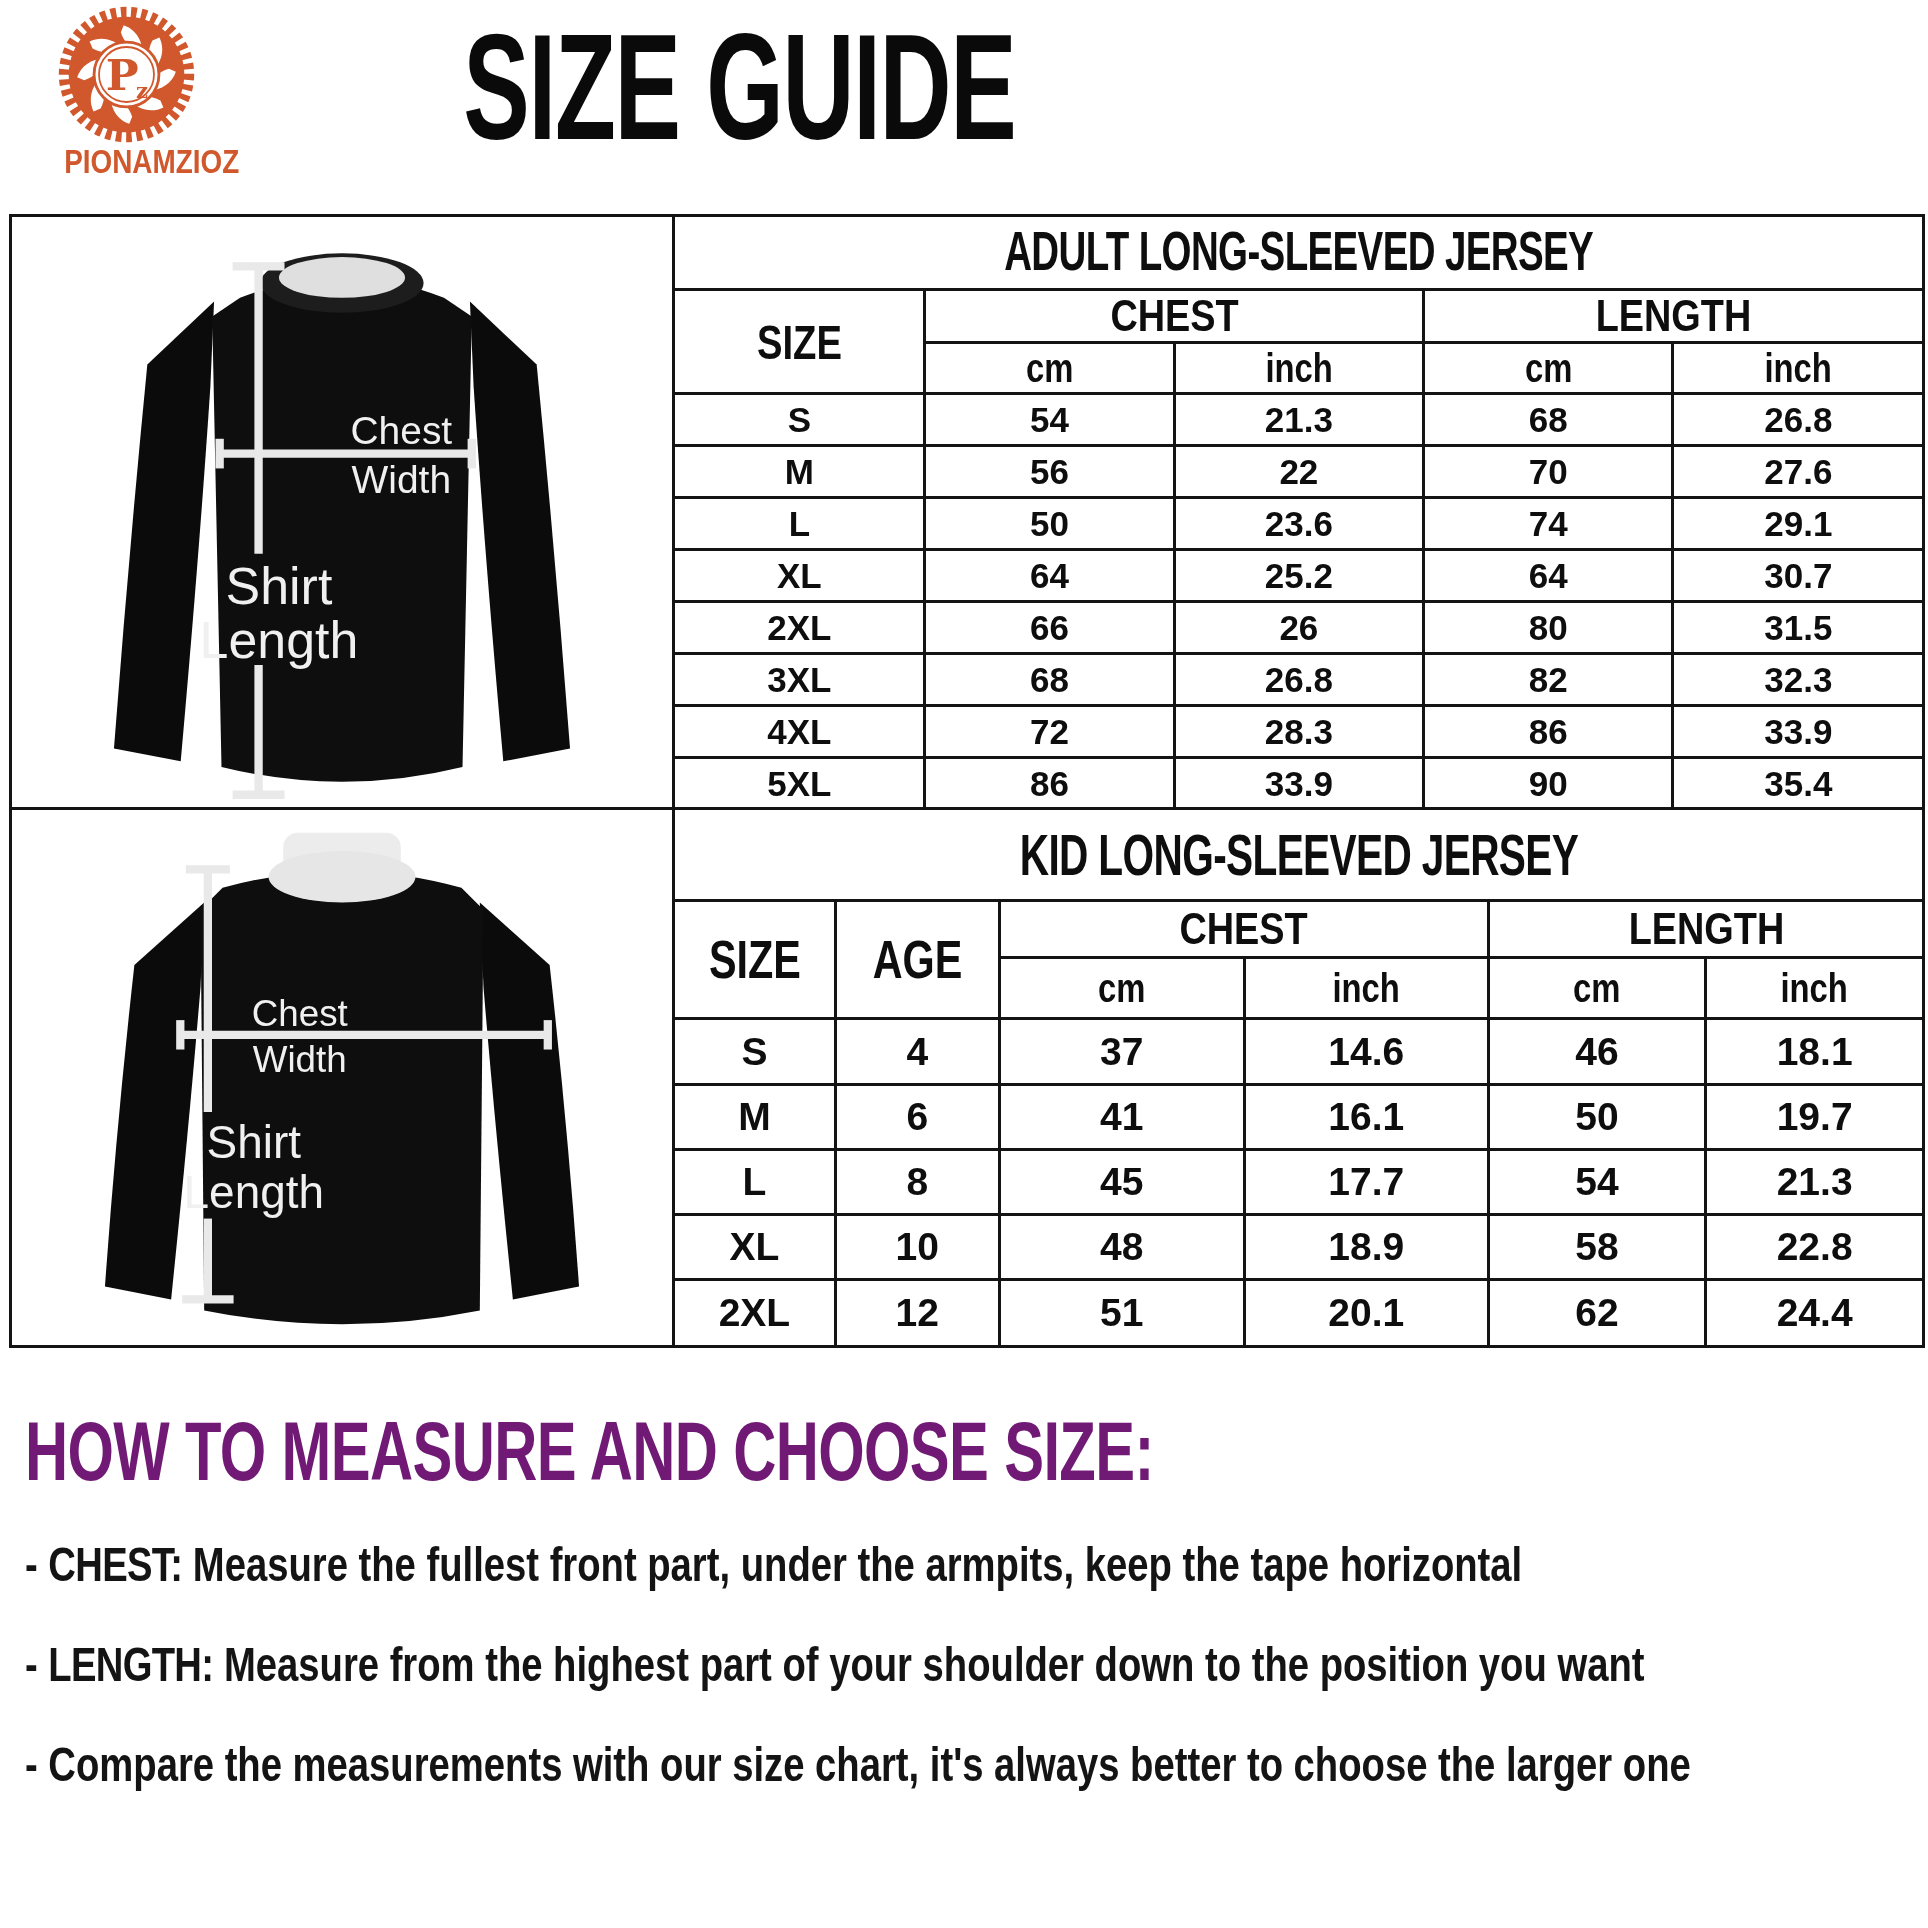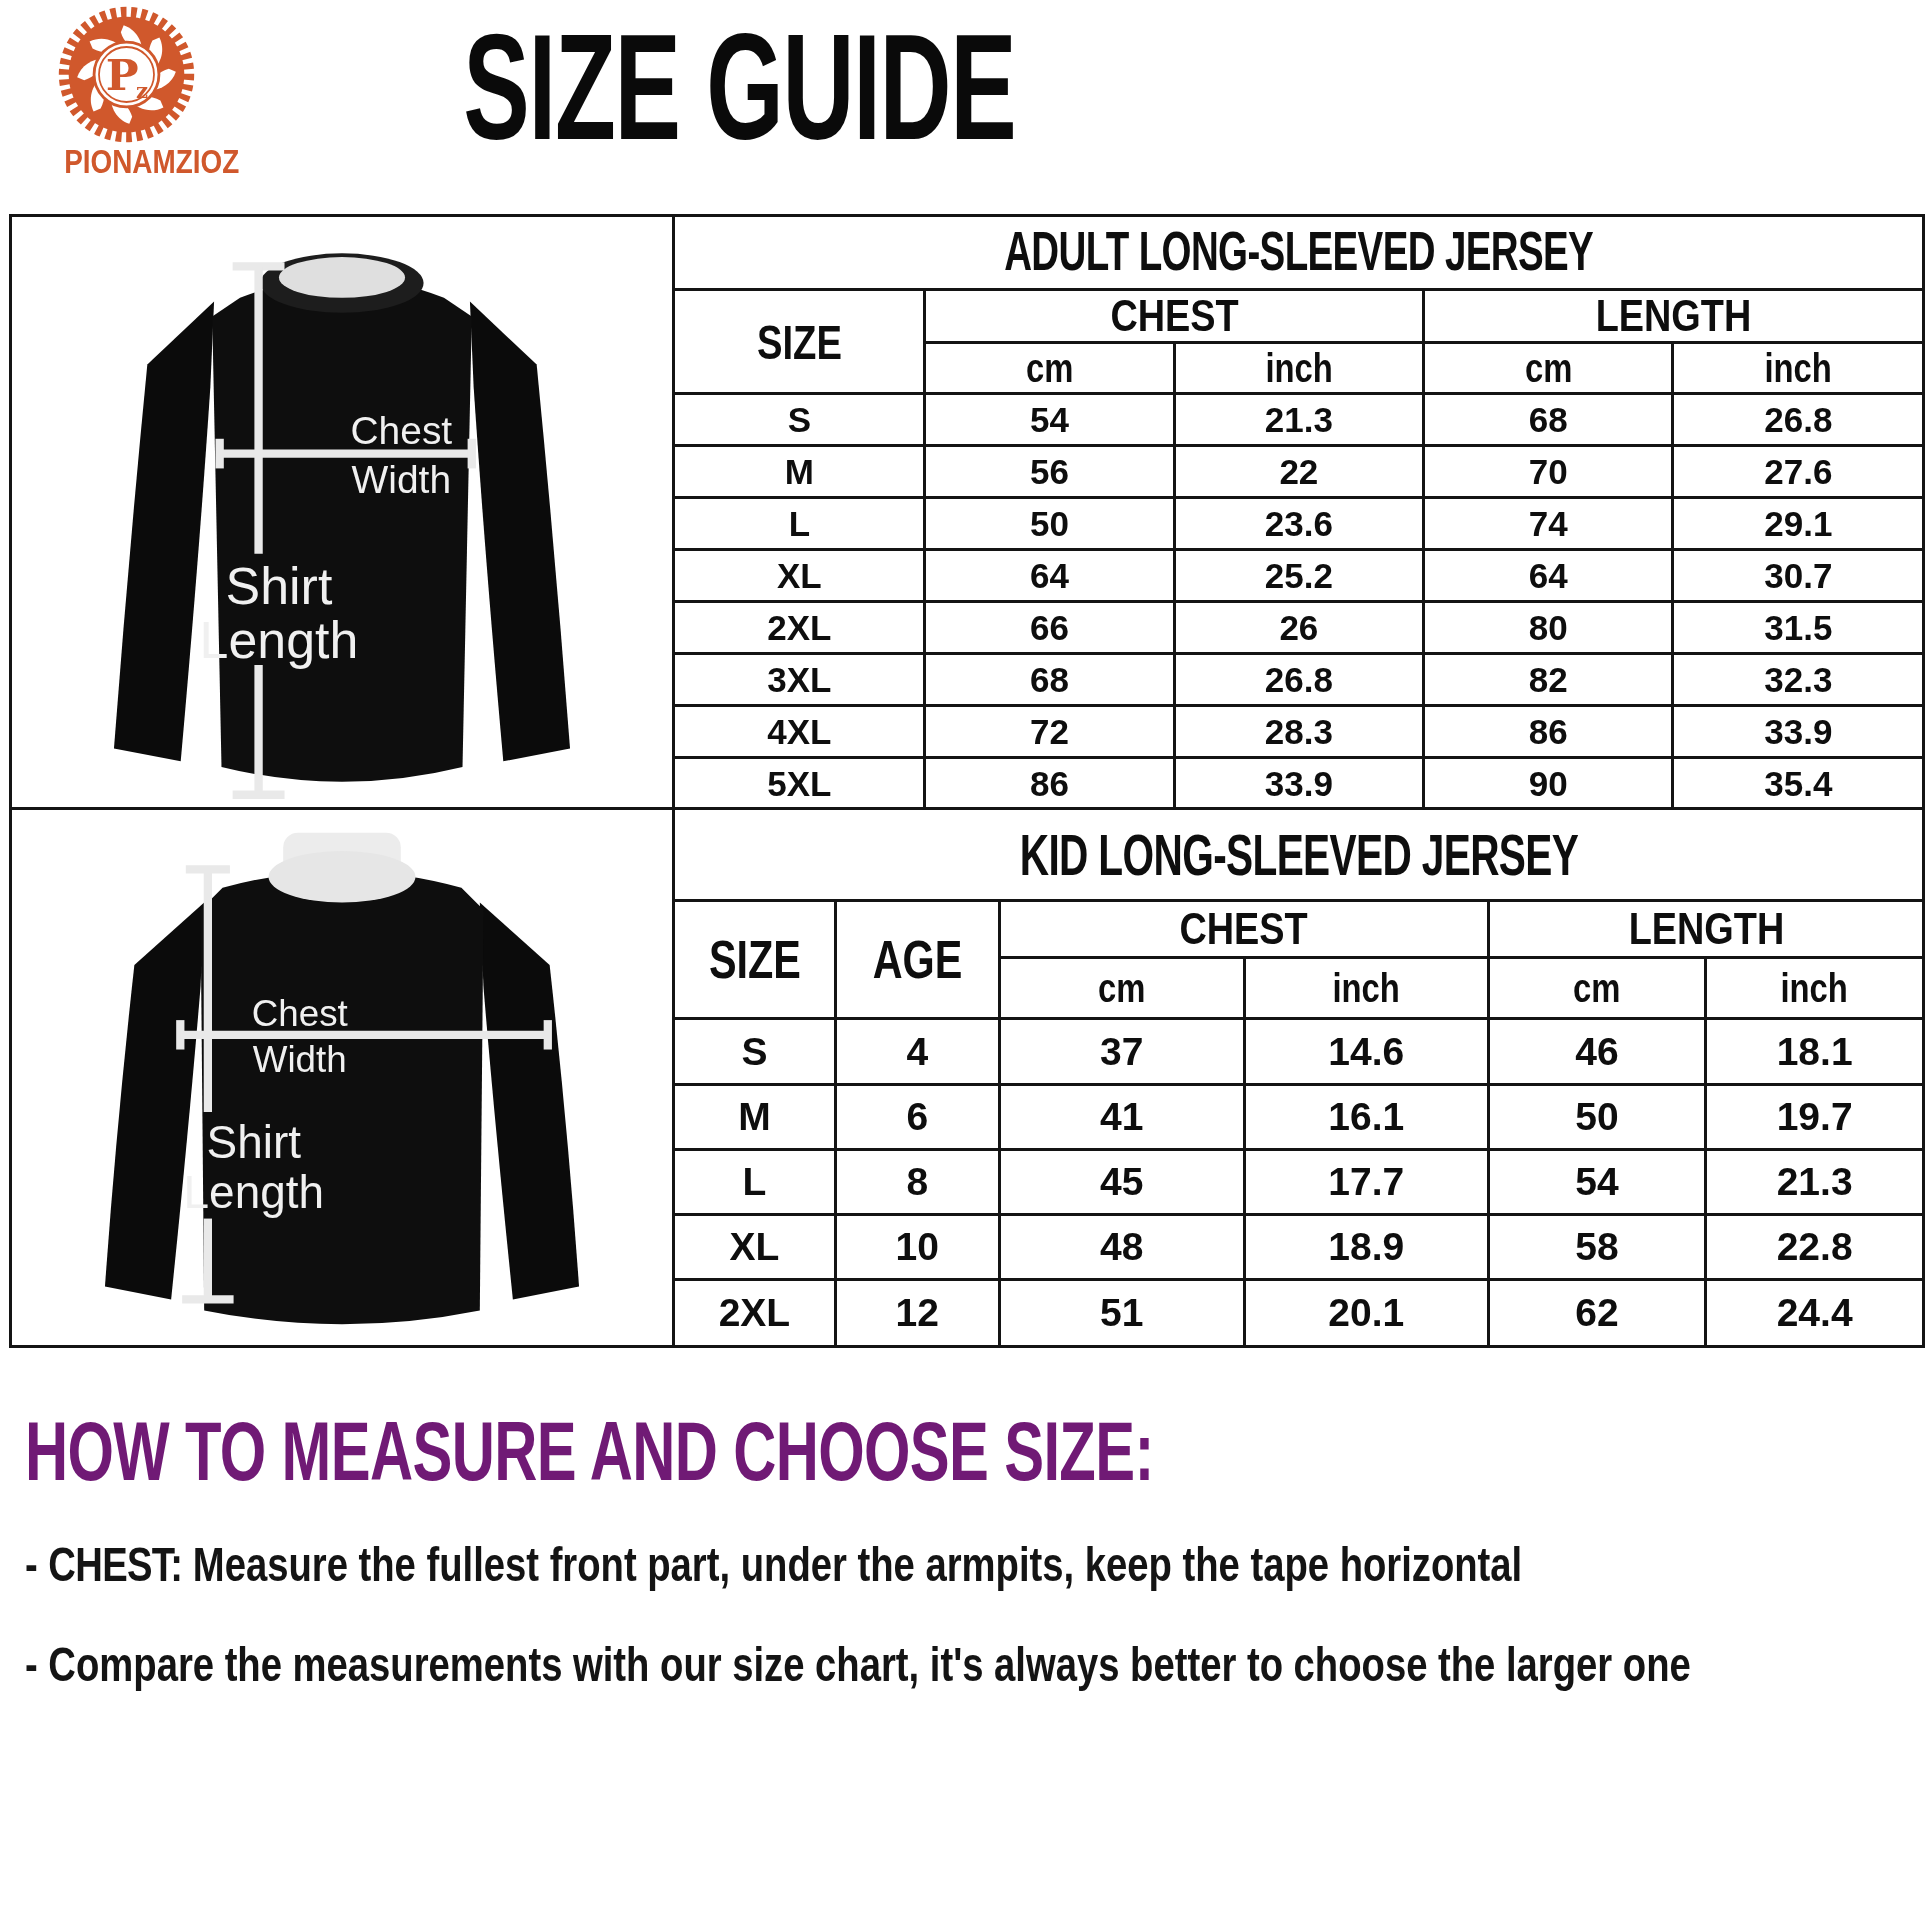--- a/index.html
+++ b/index.html
@@ -309,16 +309,21 @@
 </div>
 
 <div id="instructions" class="abs">
   <div class="instr">
     <span class="cx-l"><span>-</span>
       <span class="lbl">CHEST:</span>
       <span>Measure the fullest front part, under the armpits, keep the tape horizontal</span></span>
   </div>
   <div class="instr">
     <span class="cx-l"><span>-</span>
+      <span class="lbl">LENGTH:</span>
+      <span>Measure from the highest part of your shoulder down to the position you want</span></span>
+  </div>
+  <div class="instr">
+    <span class="cx-l"><span>-</span>
       <span>Compare the measurements with our size chart, it's always better to choose the larger one</span></span>
   </div>
 </div>
 
 
 </body></html>

